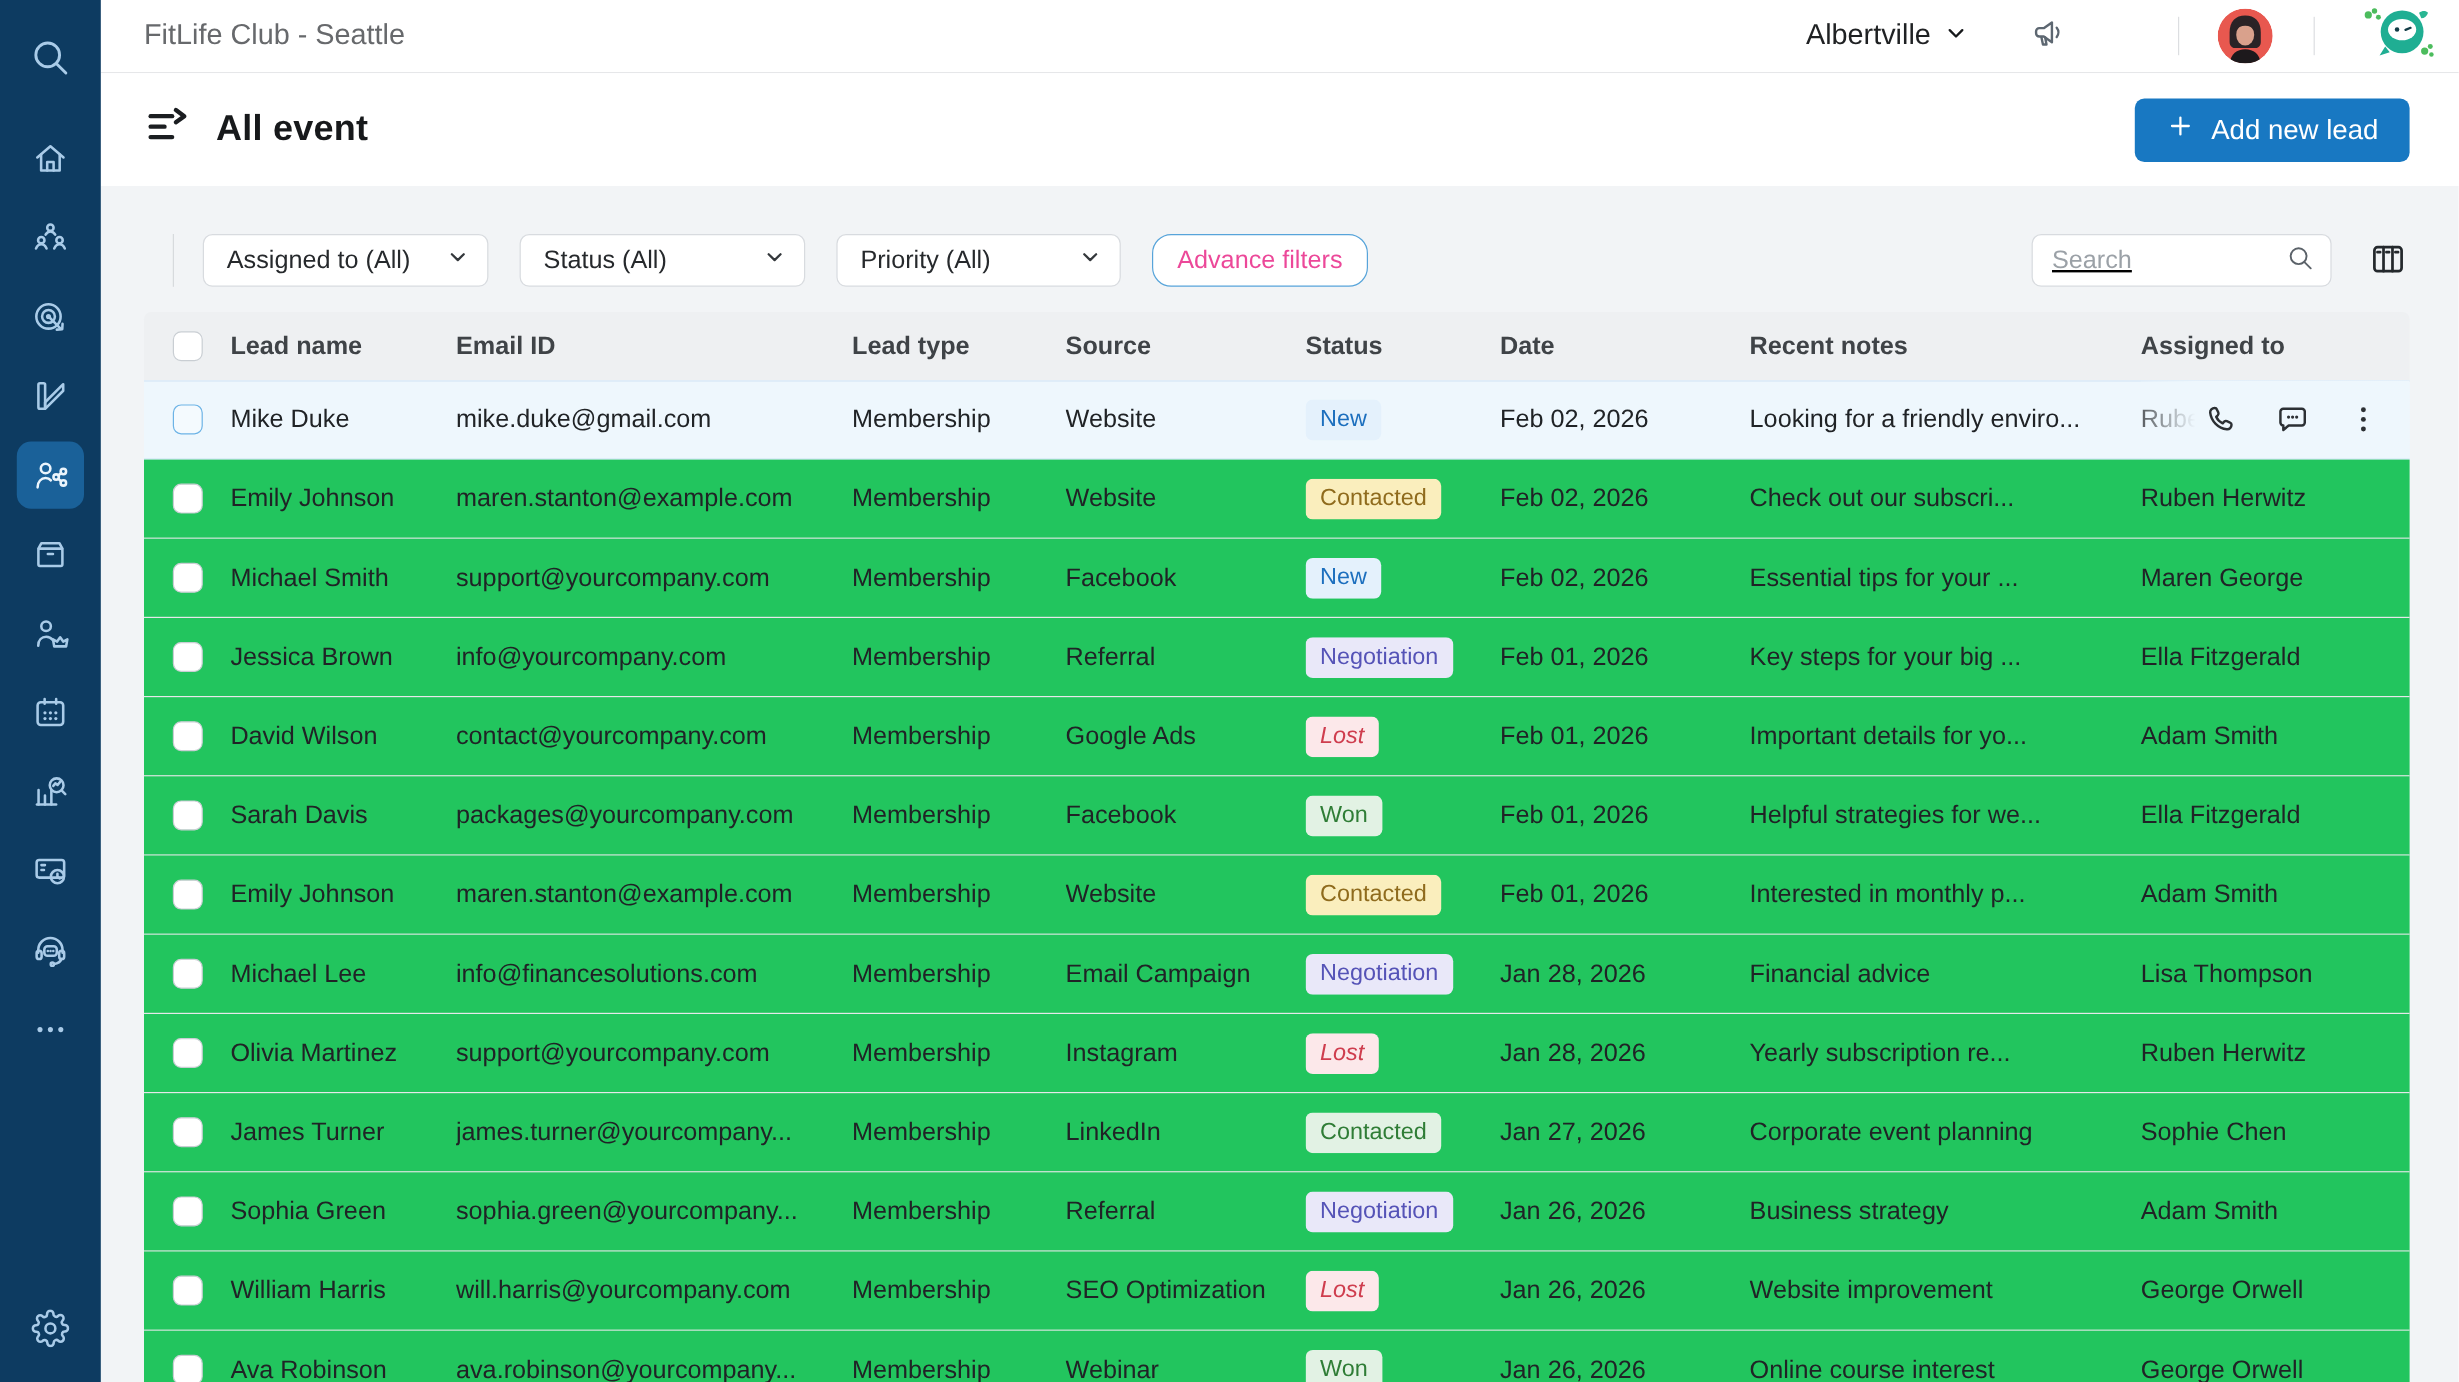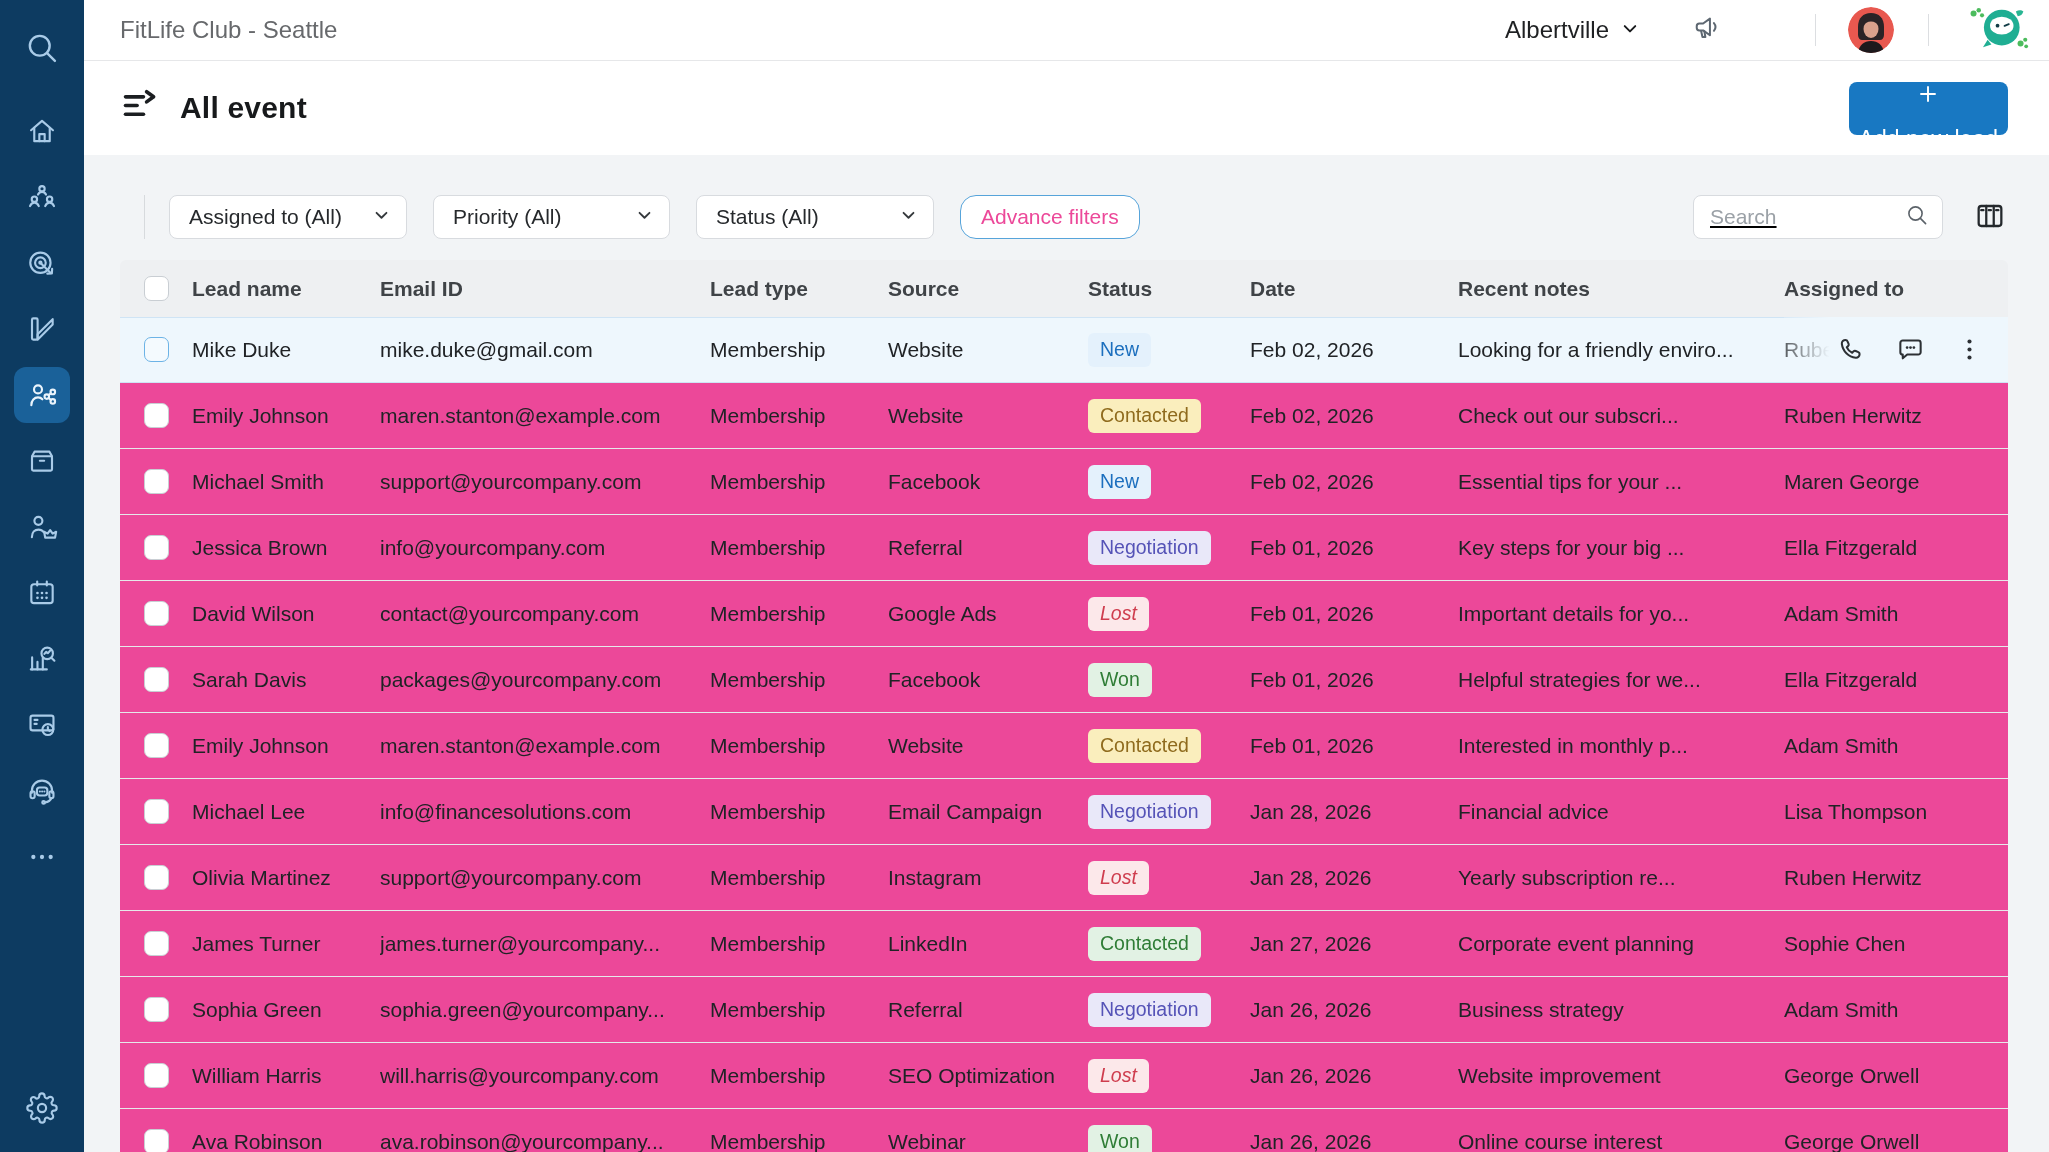--- a/index.html
+++ b/index.html
@@ -37,23 +37,23 @@
   .vdiv.v2 { margin-left:34px; }
   .avatar { width:46px; height:46px; border-radius:50%; margin-left:32px; overflow:hidden;
             flex-shrink:0; cursor:pointer; }
   .mascot { margin-left:38px; cursor:pointer; }
 
   .page-head { height:94px; background:#fff; display:flex; align-items:center;
                padding:0 41px 0 36px; flex-shrink:0; }
   .page-title-wrap { display:flex; align-items:center; gap:22px; }
   .page-title-wrap svg { width:38px; height:38px; color:#1b1e21; }
   .page-title { font-size:30px; font-weight:700; color:#17191b; letter-spacing:.2px; }
-  .add-btn { margin-left:auto; height:53px; padding:0 10px; border:none; border-radius:8px;
+  .add-btn { margin-left:auto; height:53px; padding:0 26px; border:none; border-radius:8px;
              background:#1878c2; color:#fff; font-size:23px; font-family:inherit;
-             display:flex; align-items:center; gap:14px; cursor:pointer;flex-direction:column; }
+             display:flex; align-items:center; gap:14px; cursor:pointer; }
   .add-btn svg { width:24px; height:24px; }
 
   .content { flex:1; background:#f2f4f6; padding:40px 41px 0 36px; overflow:hidden; }
 
   
   .filters { display:flex; align-items:center; }
   .filter-btn { background:#fff; border:1px solid #d8dbdf; border-radius:8px; height:44px;
                 display:flex; align-items:center; justify-content:space-between;
                 padding:0 16px 0 19px; font-size:21px; color:#26292c; cursor:pointer; }
   .filter-btn svg { width:17px; height:17px; color:#34383c; }
@@ -72,21 +72,21 @@
   .cols-btn { margin-left:29px; width:36px; height:36px; background:none; border:none;
               color:#24282c; cursor:pointer; padding:0; }
   .cols-btn svg { width:32px; height:32px; }
 
   
   .table { margin-top:21px; --cols:72px 188px 330px 178px 200px 162px 208px 326px 1fr; }
   .thead { display:grid; grid-template-columns:var(--cols); height:57px; align-items:center;
            background:#eef0f2; border-radius:6px 6px 0 0; font-size:21px; font-weight:700;
            color:#3f4347; }
   .trow { display:grid; grid-template-columns:var(--cols); height:66px; align-items:center;
-          background:#ec4899; border-bottom:1px solid #e6e8ea; font-size:21px; color:#202326; }
+          background:#22c55e; border-bottom:1px solid #e6e8ea; font-size:21px; color:#202326; }
   .trow.active { background:#eef7fd; border-bottom-color:#cfe4f5;
                  box-shadow:inset 0 1px 0 #cfe4f5; }
   .cell { padding-right:14px; white-space:nowrap; overflow:hidden; }
   .cell-check { display:flex; justify-content:center; }
   .checkbox { width:25px; height:25px; border:1.5px solid #c9ced3; border-radius:7px;
               background:#fff; cursor:pointer; }
   .trow.active .checkbox { border-color:#6cb3e6; background:#f4fafe; }
   .badge { display:inline-block; padding:5px 12px 6px; border-radius:6px; font-size:19.5px; }
   .badge.blue   { background:#e4f1fc; color:#1c6fbe; }
   .badge.yellow { background:#faeebd; color:#8f6b1d; }
@@ -324,28 +324,28 @@
     <div class="content">
 
       <div class="filters">
         <span class="fdiv"></span>
         <button class="filter-btn" style="width:238px">
           <span>Assigned to (All)</span>
           <span><svg viewBox="0 0 24 24" fill="none" stroke="currentColor" stroke-width="2.6" stroke-linecap="round" stroke-linejoin="round">
                 <path d="M5 8.2l7 7 7-7"></path>
               </svg></span>
         </button>
-        <button class="filter-btn gap" style="width:237px">
-          <span>Priority (All)</span>
+        <button class="filter-btn gap" style="width:238px">
+          <span>Status (All)</span>
           <span><svg viewBox="0 0 24 24" fill="none" stroke="currentColor" stroke-width="2.6" stroke-linecap="round" stroke-linejoin="round">
                 <path d="M5 8.2l7 7 7-7"></path>
               </svg></span>
         </button>
-        <button class="filter-btn gap" style="width:238px">
-          <span>Status (All)</span>
+        <button class="filter-btn gap" style="width:237px">
+          <span>Priority (All)</span>
           <span><svg viewBox="0 0 24 24" fill="none" stroke="currentColor" stroke-width="2.6" stroke-linecap="round" stroke-linejoin="round">
                 <path d="M5 8.2l7 7 7-7"></path>
               </svg></span>
         </button>
         <button class="advance-btn gap">Advance filters</button>
         <div class="search-wrap">
           <input type="text" placeholder="Search" style="">
           <span><svg viewBox="0 0 24 24" fill="none" stroke="currentColor" stroke-width="1.6" stroke-linecap="round" stroke-linejoin="round">
                 <circle cx="10.5" cy="10.5" r="6.6"></circle>
                 <path d="M15.4 15.4 20.6 20.6"></path>

